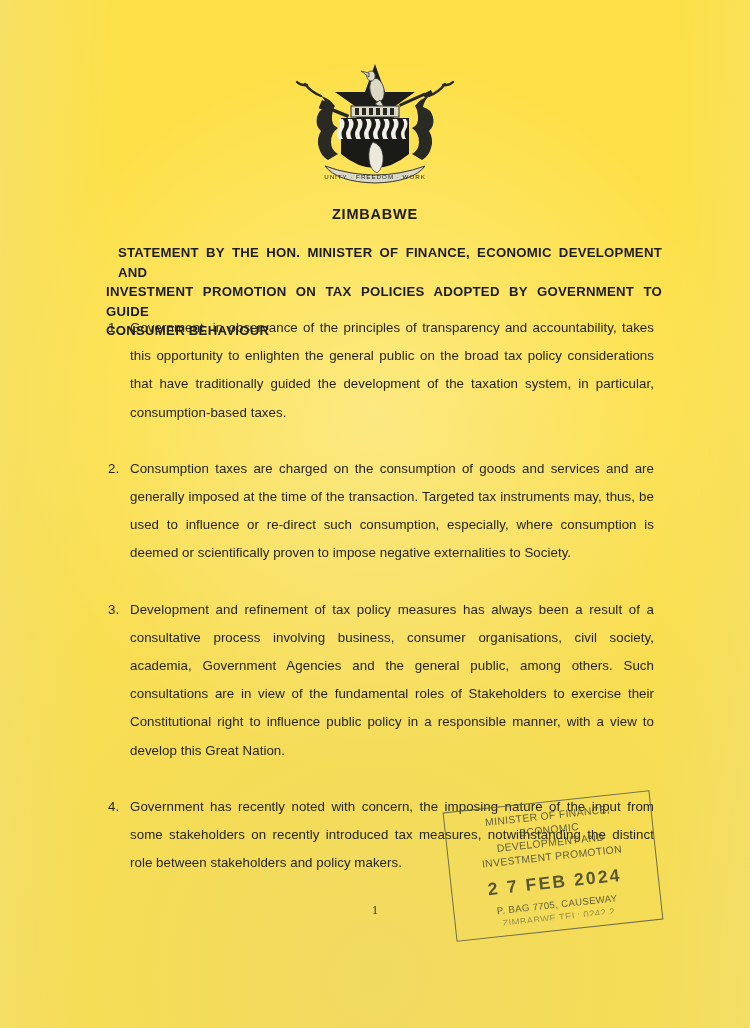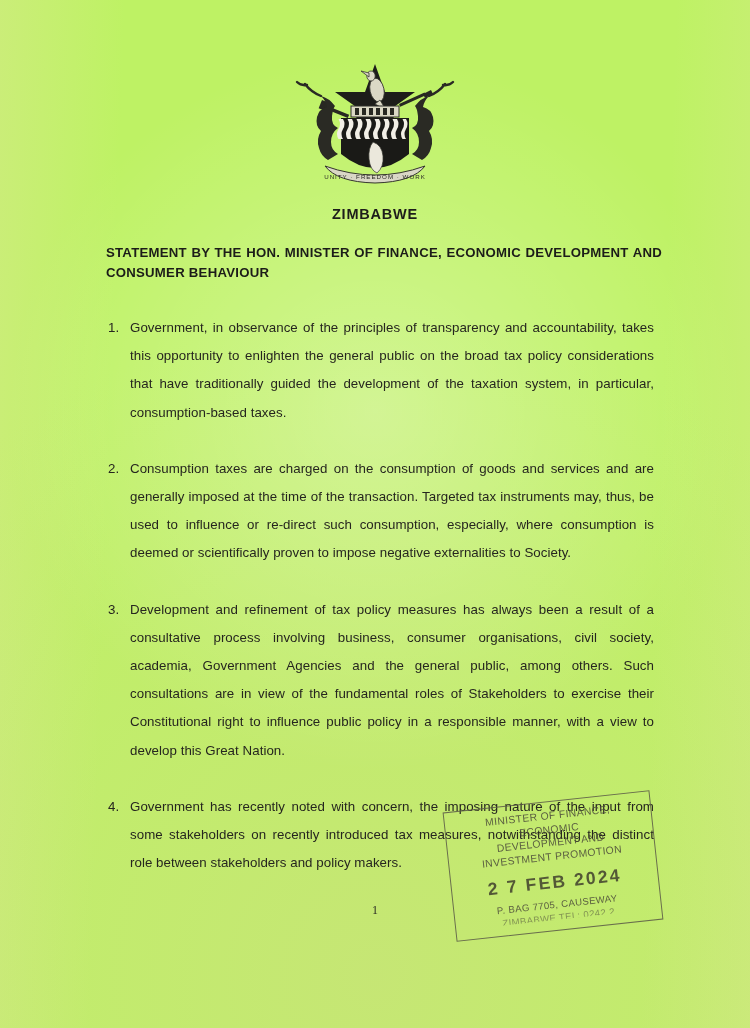--- a/index.html
+++ b/index.html
@@ -8,21 +8,21 @@
     background: #ffffff;
   }
   body {
     font-family: "Liberation Sans", sans-serif;
   }
 
   .page {
     position: relative;
     width: 750px;
     height: 1028px;
-    background: #bef264;
+    background: #fde047;
     overflow: hidden;
     box-sizing: border-box;
   }
 
   
   .paper-grain {
     position: absolute;
     inset: 0;
     pointer-events: none;
     background:
@@ -60,21 +60,21 @@
     left: 106px;
     right: 88px;
     top: 243px;
     text-align: center;
     font-size: 13.2px;
     font-weight: bold;
     line-height: 19.5px;
     letter-spacing: 0.25px;
     color: #1c1c19;
   }
-  .title .ln1 { display: block; text-align: justify; text-align-last: justify; }
+  .title .ln1 { display: block; text-align: justify; text-align-last: justify; margin-left: 12px; }
   .title .ln2 { display: block; text-align: justify; text-align-last: justify; }
   .title .ln3 { display: block; text-align: left; }
 
   
   .body {
     position: absolute;
     left: 108px;
     top: 314px;
     width: 546px;
   }
@@ -226,20 +226,21 @@
       </g>
 
       <path d="M40 108 q50 18 100 0 q-12 16 -50 17 q-38 -1 -50 -17 z" fill="#d8d3b6" stroke="#38382c" stroke-width="1"></path>
       <text x="90" y="121" font-family="Liberation Sans, sans-serif" font-size="6.2" fill="#2e2e25" text-anchor="middle" letter-spacing="1">UNITY · FREEDOM · WORK</text>
     </svg>
     <div class="crest-caption">ZIMBABWE</div>
   </div>
 
   <div class="title">
     <span class="ln1">STATEMENT BY THE HON. MINISTER OF FINANCE, ECONOMIC DEVELOPMENT AND</span>
+    <span class="ln2">INVESTMENT PROMOTION ON TAX POLICIES ADOPTED BY GOVERNMENT TO GUIDE</span>
     <span class="ln3">CONSUMER BEHAVIOUR</span>
   </div>
 
   <div class="body">
 
     <div class="para">
       <span class="para-num">1.</span>
       <span class="para-text">Government, in observance of the principles of transparency and accountability, takes this opportunity to enlighten the general public on the broad tax policy considerations that have traditionally guided the development of the taxation system, in particular, consumption-based taxes.</span>
     </div>
 

